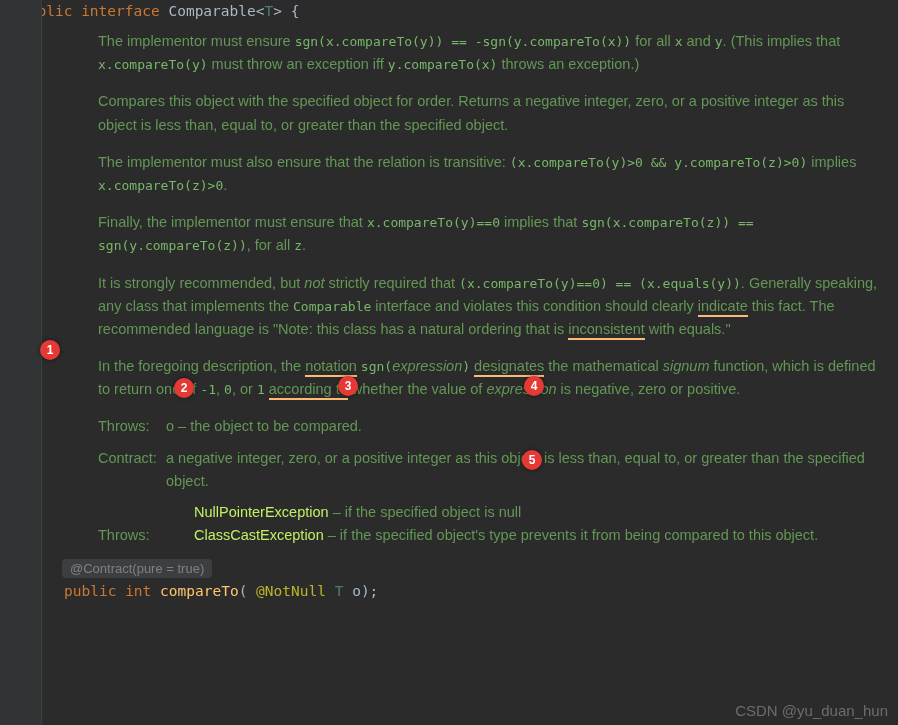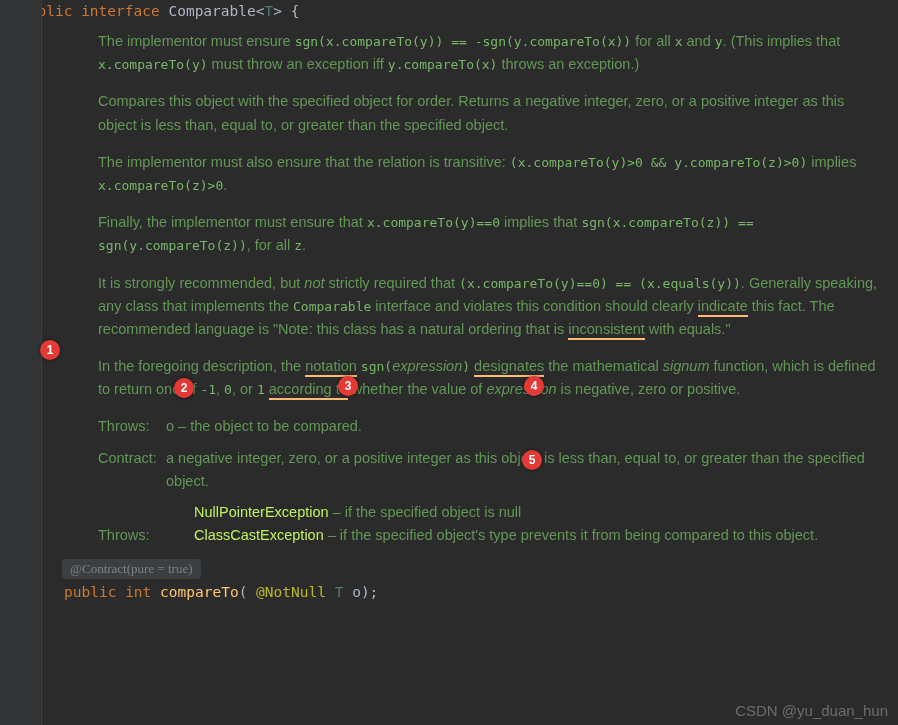--- a/index.html
+++ b/index.html
@@ -30,21 +30,21 @@
   .type { color: #a9b7c6; }
   .generic { color: #507874; }
   .brace { color: #a9b7c6; }
   .ann-block {
     margin-left: 42px;
     background: #3c3f41;
     border-radius: 4px;
     display:inline-block;
     padding: 2px 8px;
     color: #808080;
-    font-family: Liberation Serif, serif;
+    font-family: Liberation Sans, sans-serif;
     font-size: 13px;
     margin-top: 4px;
   }
   .doc {
     margin: 8px 18px 8px 78px;
     color: #629755;
     font-family: "Segoe UI", Arial, sans-serif;
     font-size: 14.5px;
     line-height: 1.6;
   }

